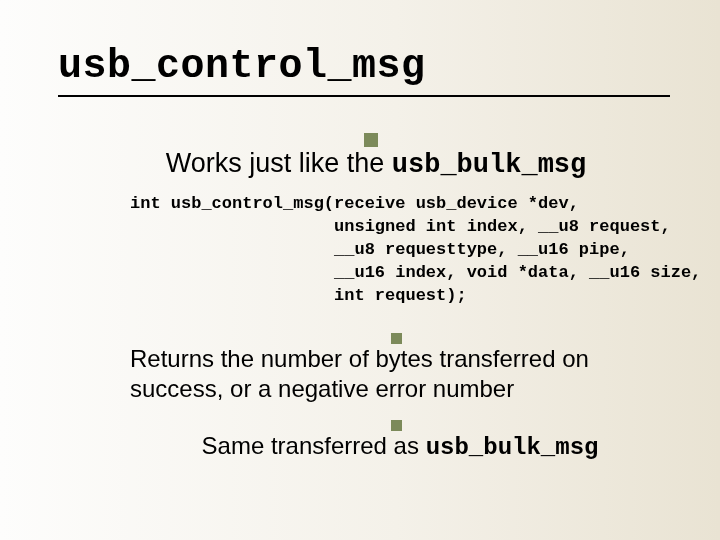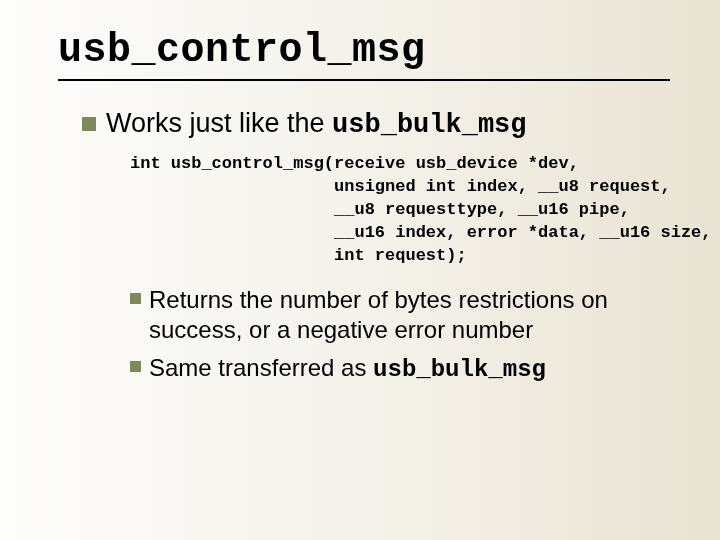--- a/index.html
+++ b/index.html
@@ -11,21 +11,21 @@
     font-family: Arial, Helvetica, sans-serif;
     color: #000;
     overflow: hidden;
   }
   .slide {
     position: relative;
     width: 720px;
     height: 540px;
     box-sizing: border-box;
     background: linear-gradient(to right, #fdfdfc 0%, #f4f1e9 55%, #e9e3d3 100%);
-    padding: 28px 50px 40px 58px;
+    padding: 44px 50px 40px 58px;
   }
   .title {
     font-family: "Courier New", Courier, monospace;
     font-weight: bold;
     font-size: 40px;
     letter-spacing: 0.5px;
     color: #000;
     margin: 0 0 6px 0;
   }
   .rule {
@@ -64,21 +64,22 @@
   .codeblock {
     font-family: "Courier New", Courier, monospace;
     font-weight: bold;
     font-size: 17px;
     line-height: 1.35;
     white-space: pre;
     margin: 10px 0 18px 72px;
   }
   .row {
     display: flex;
-    align-items: flex-start;
+    align-items: center;
+    flex-direction: column;
   }
   .row .txt { flex: 1; }
   .row .mk { flex: 0 0 auto; margin-top: 8px; }
   .lvl1 .row .mk { margin-top: 10px; }
 </style>
 </head>
 <body>
 
 <div class="slide">
 
@@ -91,27 +92,27 @@
       <span class="txt">
         <span>Works just like the </span><span class="mono">usb_bulk_msg</span>
       </span>
     </div>
   </div>
 
 
   <div class="codeblock"><span>int usb_control_msg(receive usb_device *dev,</span>
 <span>                    unsigned int index, __u8 request,</span>
 <span>                    __u8 requesttype, __u16 pipe,</span>
-<span>                    __u16 index, error *data, __u16 size,</span>
+<span>                    __u16 index, void *data, __u16 size,</span>
 <span>                    int request);</span></div>
 
   <div class="lvl2">
     <div class="row">
       <span class="bullet small mk"></span>
-      <span class="txt">Returns the number of bytes restrictions on success, or a negative error number</span>
+      <span class="txt">Returns the number of bytes transferred on success, or a negative error number</span>
     </div>
   </div>
 
   <div class="lvl2">
     <div class="row">
       <span class="bullet small mk"></span>
       <span class="txt">
         <span>Same transferred as </span><span class="mono">usb_bulk_msg</span>
       </span>
     </div>

